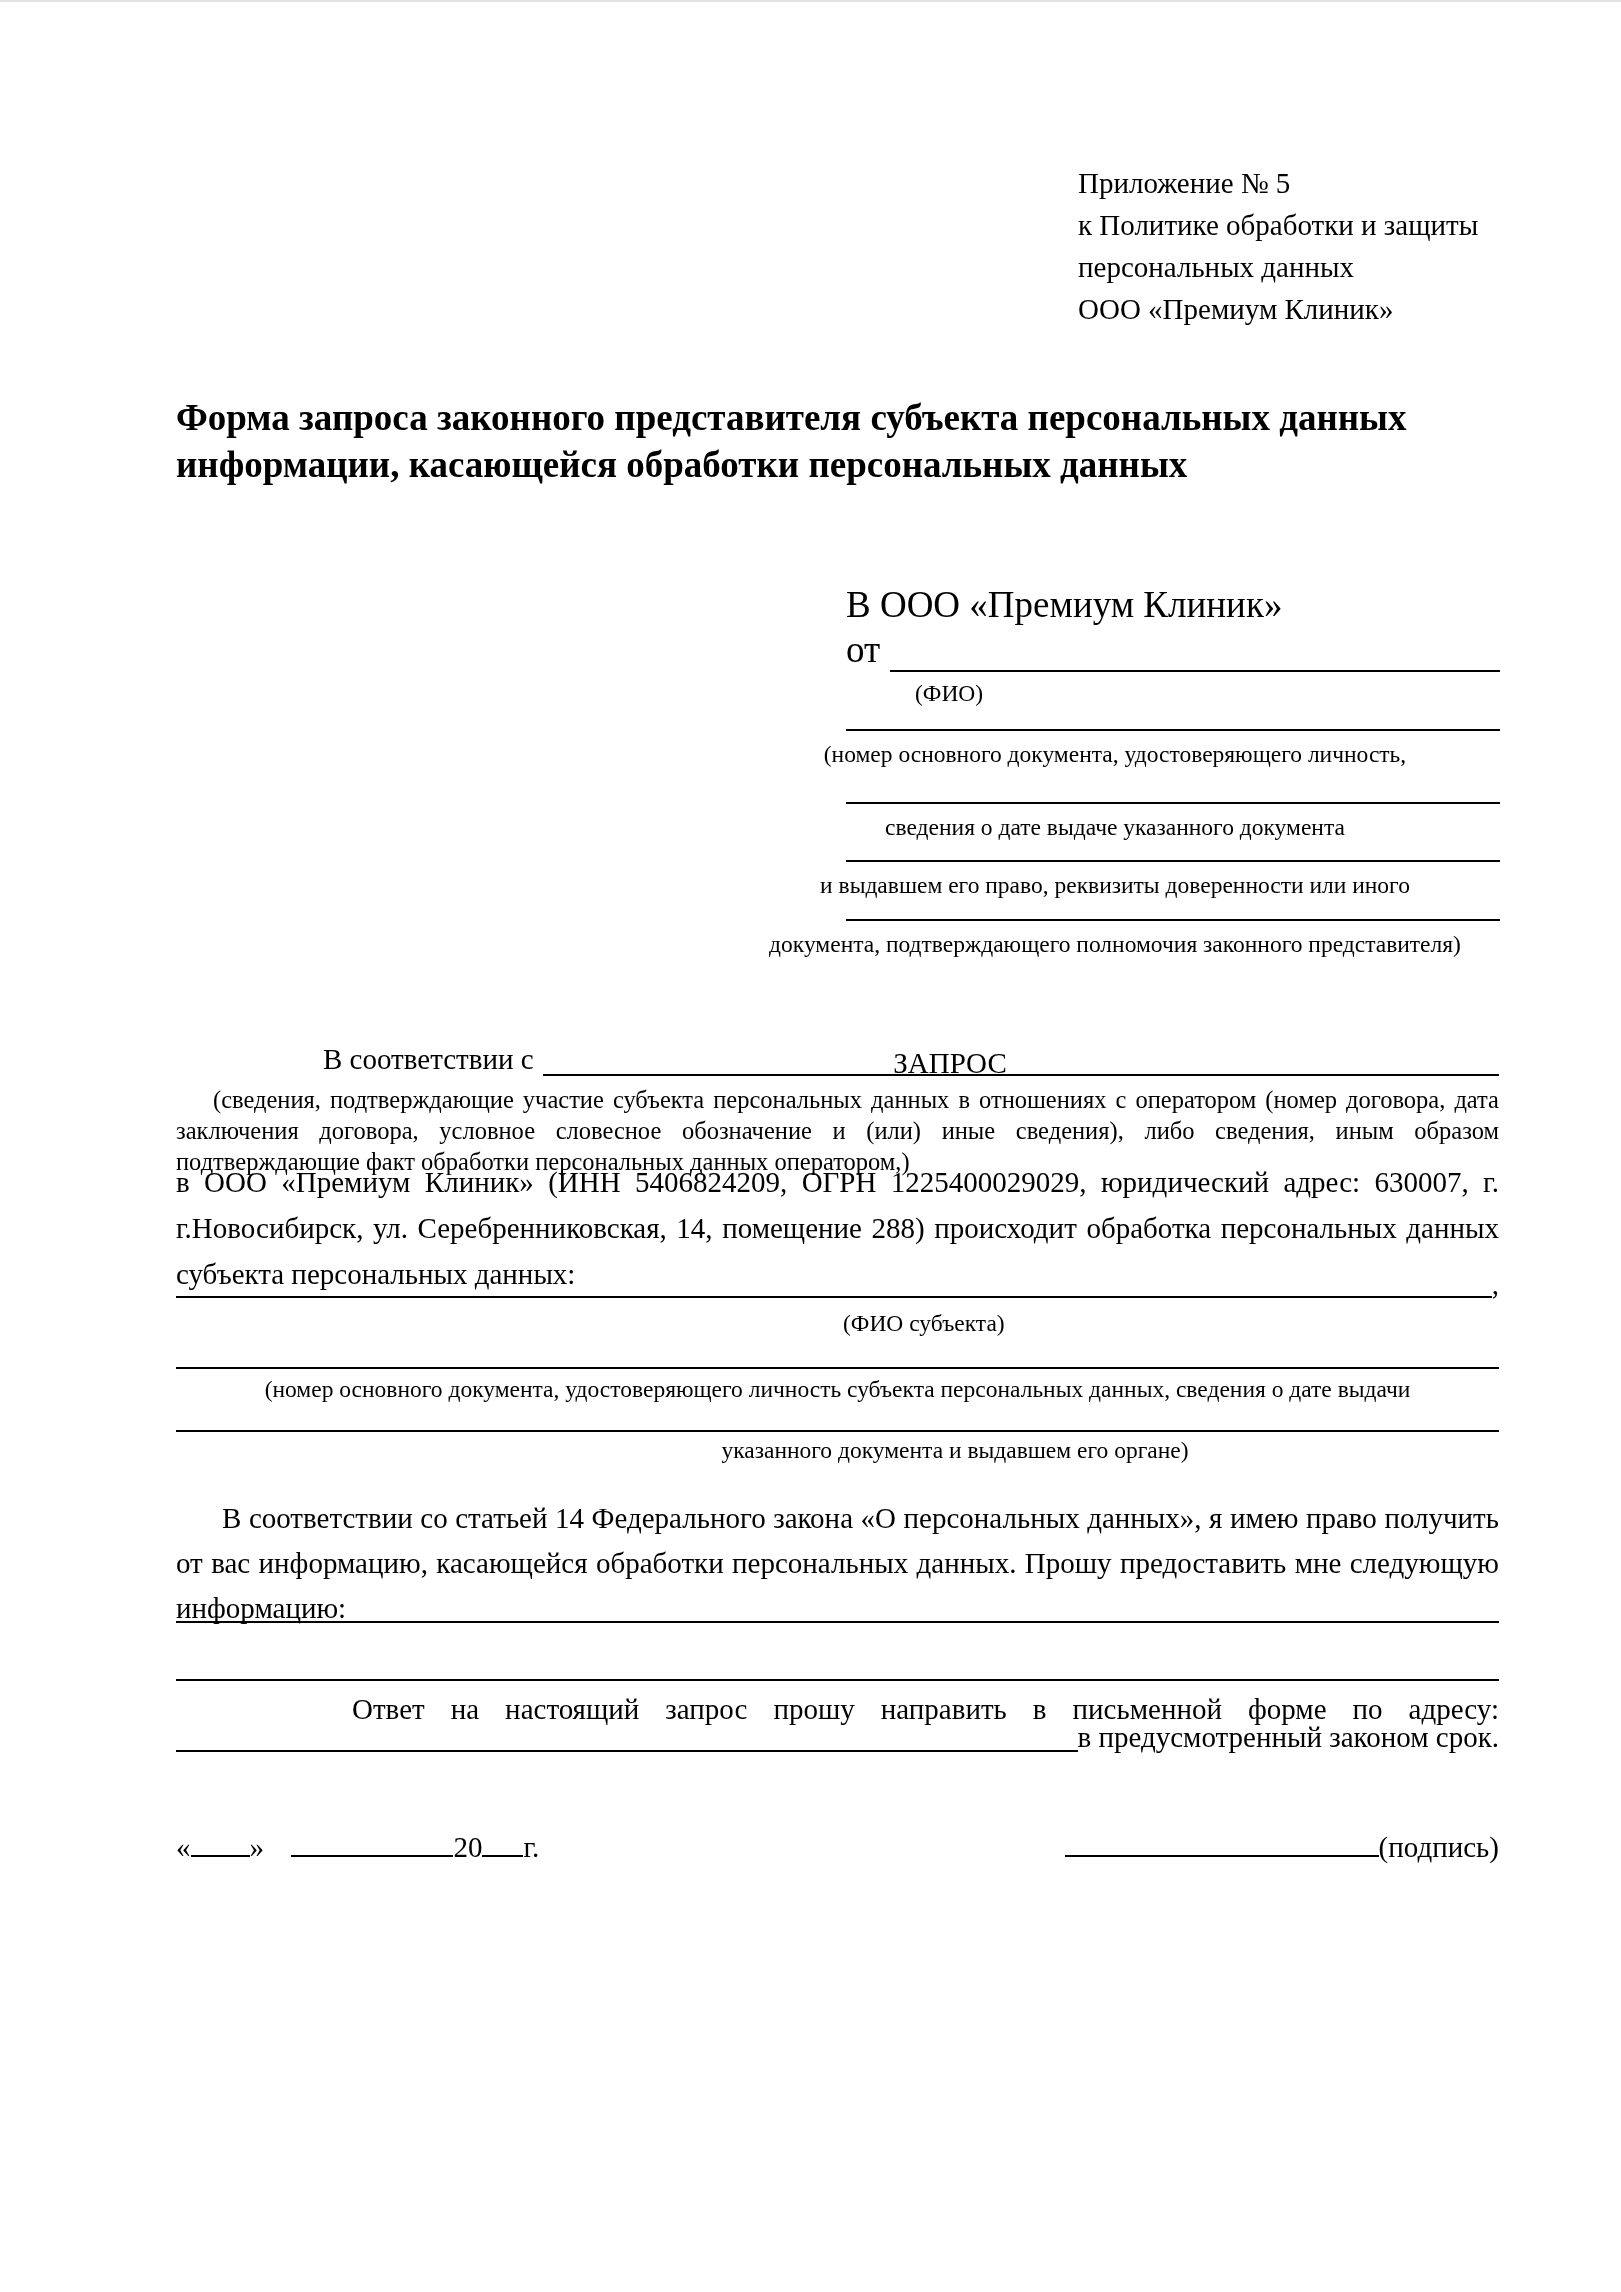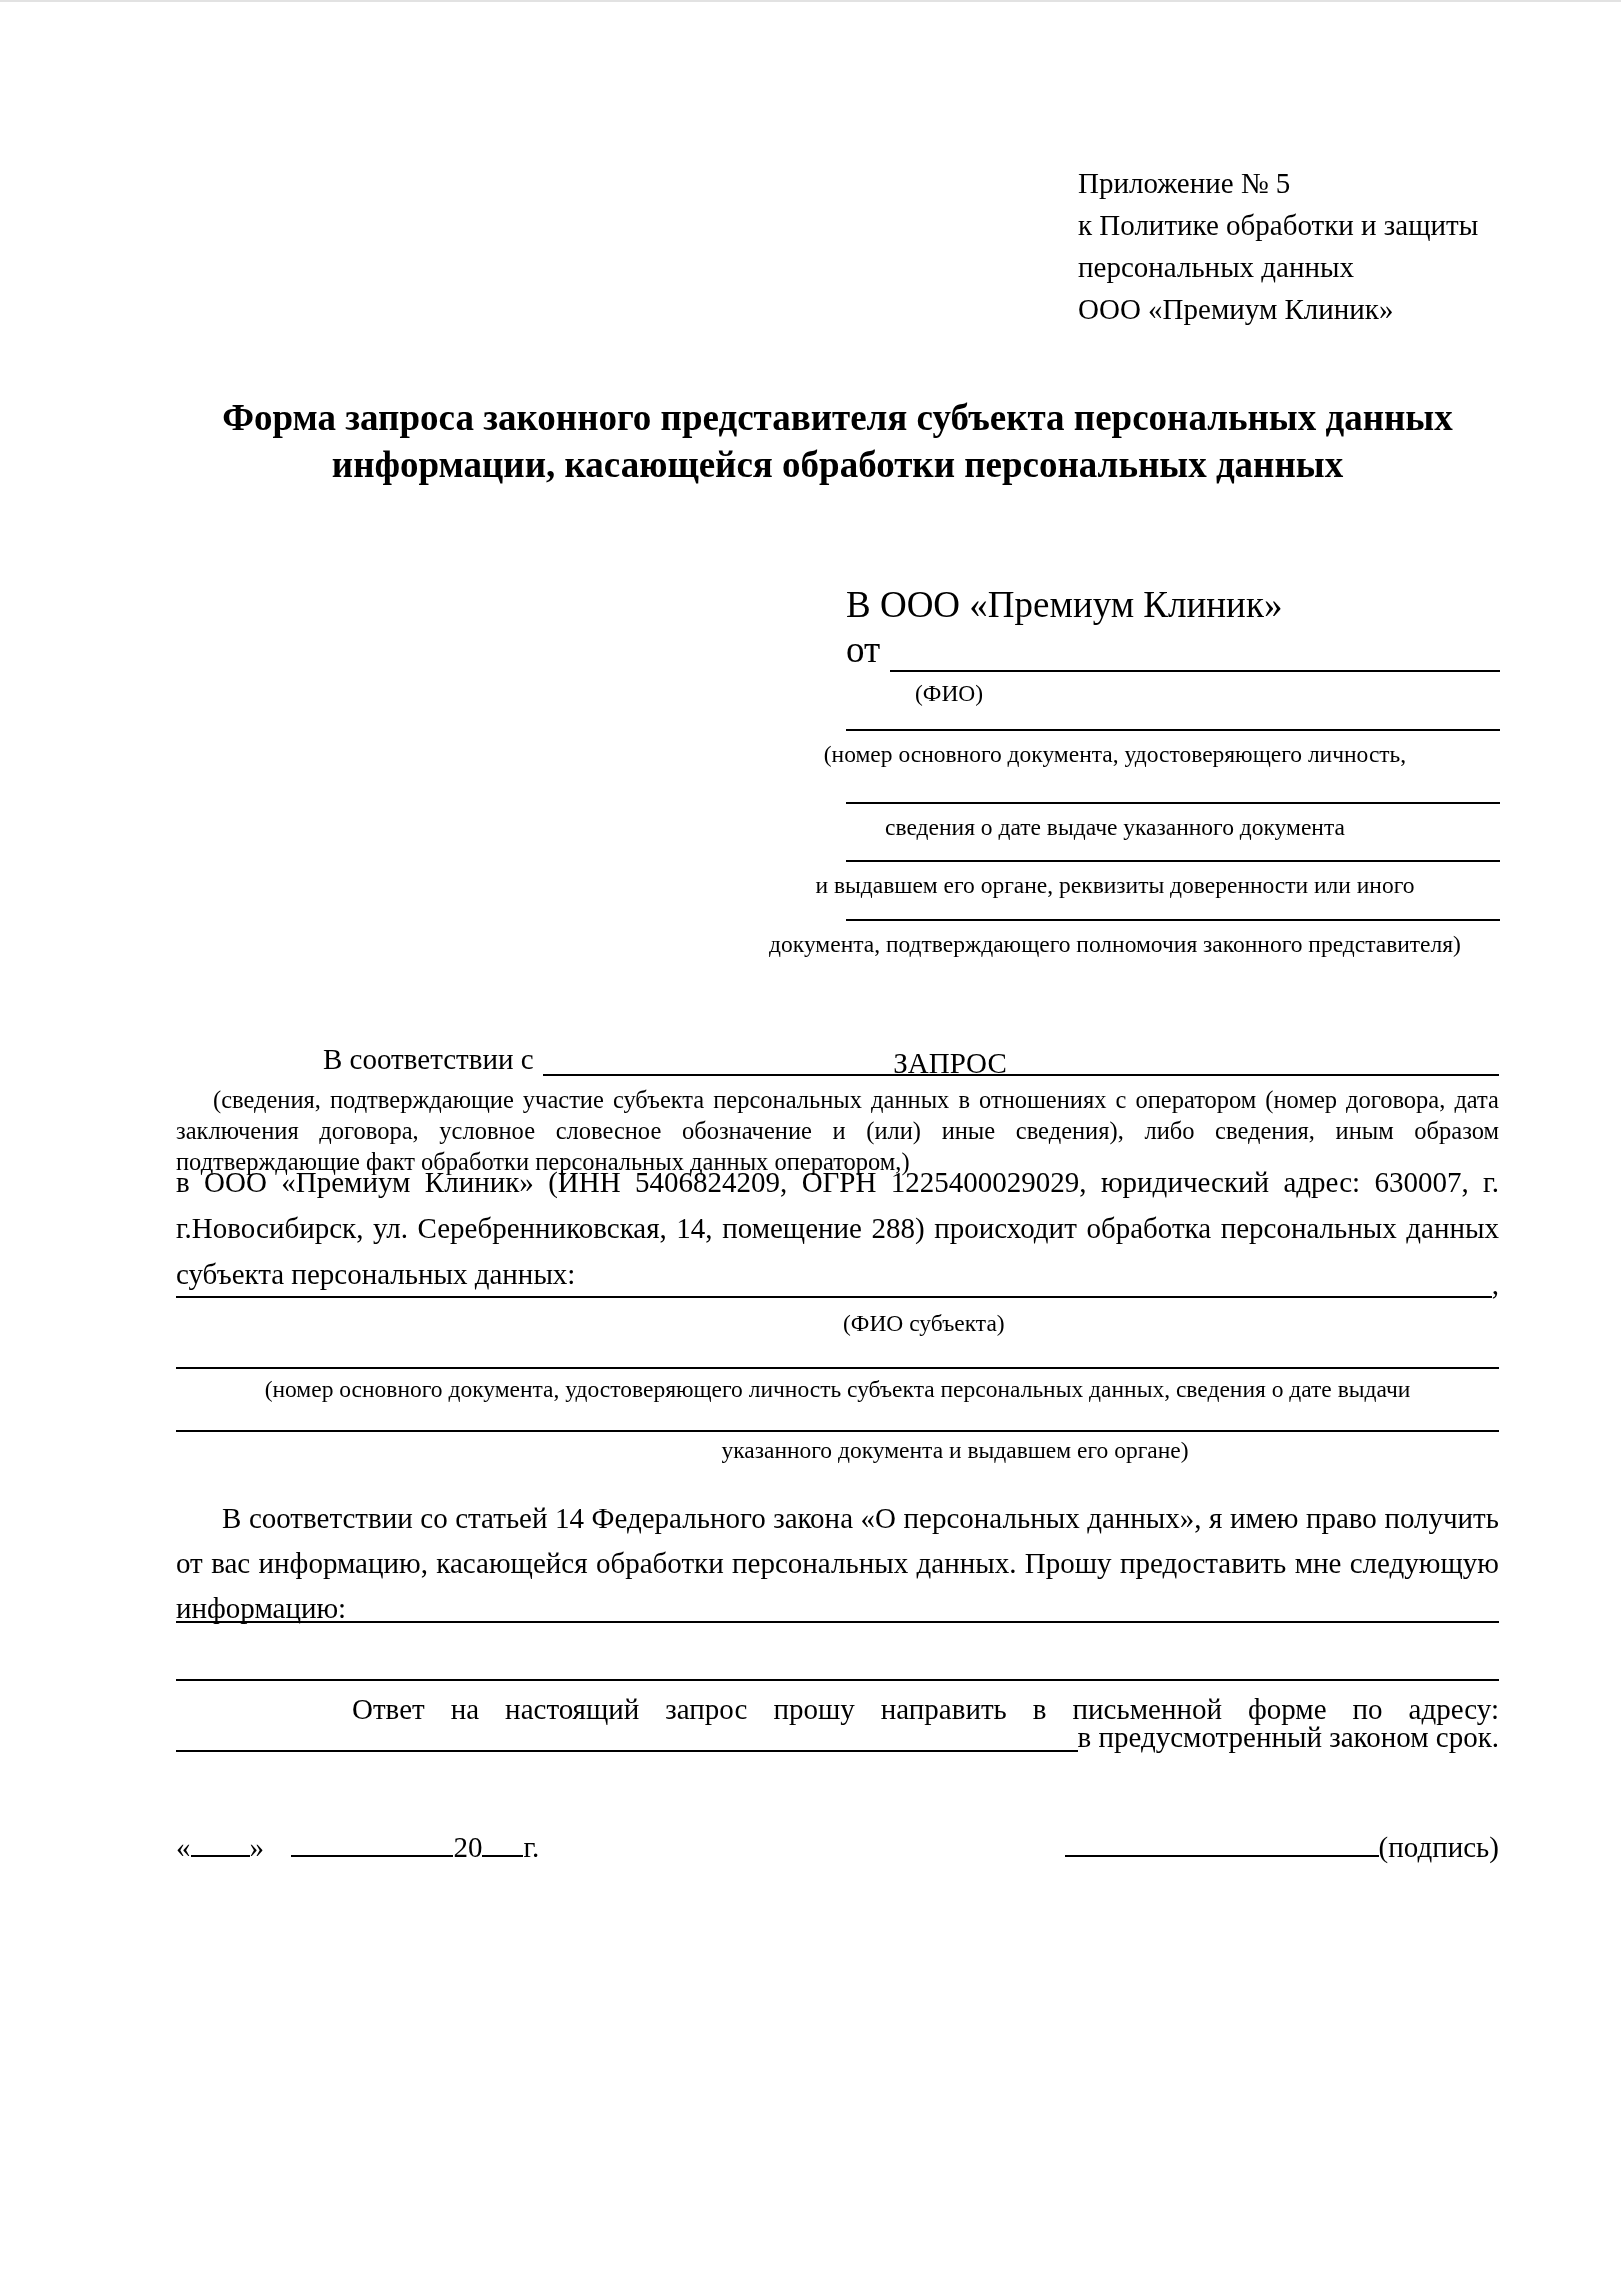--- a/index.html
+++ b/index.html
@@ -12,21 +12,21 @@
     font-family:"Liberation Serif","DejaVu Serif",serif;
     overflow:hidden;
   }
   .scan-edge{position:absolute;top:0;left:0;width:100%;height:2px;background:#e2e2e2;}
 
   
   .head-block{position:absolute;left:1078px;top:162px;font-size:29px;line-height:42px;}
 
   
   .doc-title{position:absolute;left:176px;top:394px;width:1323px;
-    font-weight:bold;font-size:37px;line-height:47px;text-align:center;}
+    font-weight:bold;font-size:37px;line-height:47px;text-align:left;}
 
   
   .addressee{position:absolute;left:846px;top:582px;width:654px;font-size:37px;line-height:45px;}
   .from-line{display:flex;align-items:flex-end;}
   .from-line .fill{flex:1;border-bottom:2.9px solid #000;margin-left:9.8px;height:37px;}
   .cap{font-size:23.5px;line-height:30px;}
   .addressee .capw{width:774px;margin-left:-118px;text-align:center;white-space:nowrap;}
   .cap-fio{padding-left:69px;margin-top:5.9px;}
   .uline{height:0;border-bottom:2.9px solid #000;}
   .u1{margin-top:21.6px;} .c1{margin-top:7.8px;}
@@ -106,21 +106,21 @@
     </div>
     <div class="cap cap-fio">(ФИО)</div>
 
     <div class="uline u1"></div>
     <div class="cap capw c1">(номер основного документа, удостоверяющего личность,</div>
 
     <div class="uline u2"></div>
     <div class="cap capw c2">сведения о дате выдаче указанного документа</div>
 
     <div class="uline u3"></div>
-    <div class="cap capw c3">и выдавшем его органе, реквизиты доверенности или иного</div>
+    <div class="cap capw c3">и выдавшем его право, реквизиты доверенности или иного</div>
 
     <div class="uline u4"></div>
     <div class="cap capw c4">документа, подтверждающего полномочия законного представителя)</div>
   </div>
 
   <div class="zapros">ЗАПРОС</div>
 
   <div class="intro-line">
     <span class="label">В соответствии с</span>
     <span class="fill"></span>

